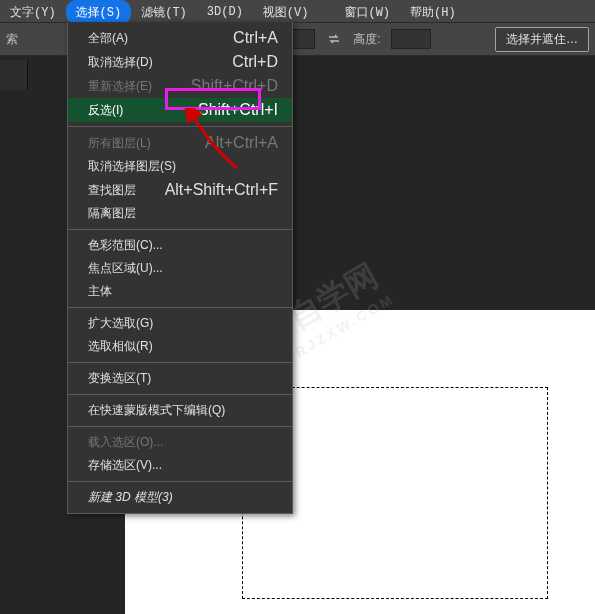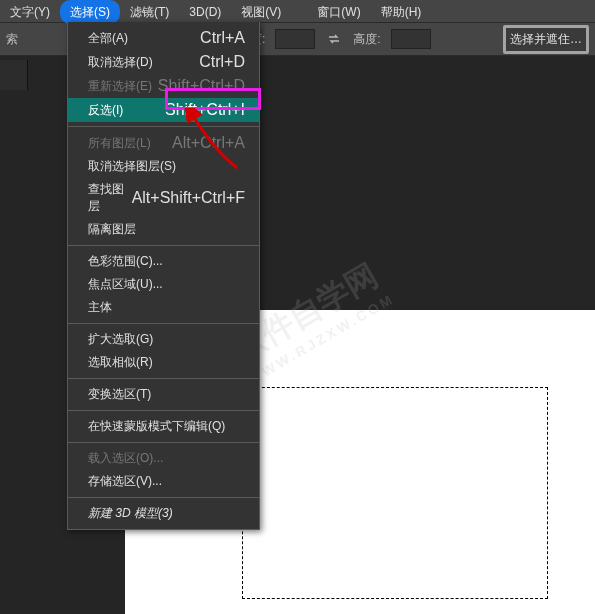--- a/index.html
+++ b/index.html
@@ -18,20 +18,21 @@
     background: #454545;
     height: 22px;
     align-items: stretch;
   }
   .menubar-item {
     padding: 12px 10px;
     display: flex;
     align-items: center;
     color: #e0e0e0;
     cursor: default;
+    font-family: Liberation Mono, monospace;
   }
   .menubar-item.active {
     background: #1473e6;
     color: #fff;
     border-radius: 10px;
   }
   .toolbar {
     display: flex;
     align-items: center;
     background: #454545;
@@ -51,58 +52,58 @@
     text-align: right;
     padding: 0 4px;
   }
   .swap-icon {
     width: 18px; height: 18px;
     display: flex; align-items: center; justify-content: center;
     color: #bbb;
   }
   .btn {
     background: #3a3a3a;
-    border: 3px solid #a3a3a3;
+    border: 1px solid #a3a3a3;
     color: #e0e0e0;
-    padding: 3px 4px;
+    padding: 3px 10px;
     border-radius: 2px;
     font-size: 12px;
   }
   .side-tab {
     position: absolute;
     left: 0;
     top: 60px;
     width: 28px;
     height: 30px;
     background: #2c2c2c;
     border-right: 1px solid #111;
   }
   .dropdown {
     position: absolute;
     left: 67px;
     top: 22px;
-    width: 193px;
+    width: 226px;
     background: #333333;
     border: 1px solid #5a5a5a;
     border-top: none;
     box-shadow: 2px 2px 6px rgba(0,0,0,0.5);
   }
   .menu-section { padding: 4px 0; border-bottom: 1px solid #5a5a5a; }
   .menu-section:last-child { border-bottom: none; font-style: italic; }
   .menu-row {
     display: flex;
     justify-content: space-between;
     align-items: center;
     padding: 3px 14px 3px 20px;
     color: #e0e0e0;
     position: relative;
   }
   .menu-row.disabled { color: #777; align-items: center; }
   .menu-row.active {
-    background: #0f766e;
+    background: #14532d;
     color: #fff;
   }
   .menu-row .shortcut { color: inherit; font-size: 16px; }
   .submenu-arrow {
     position: absolute;
     right: 6px;
     width: 0; height: 0;
     border-top: 4px solid transparent;
     border-bottom: 4px solid transparent;
     border-left: 5px solid #bbb;

